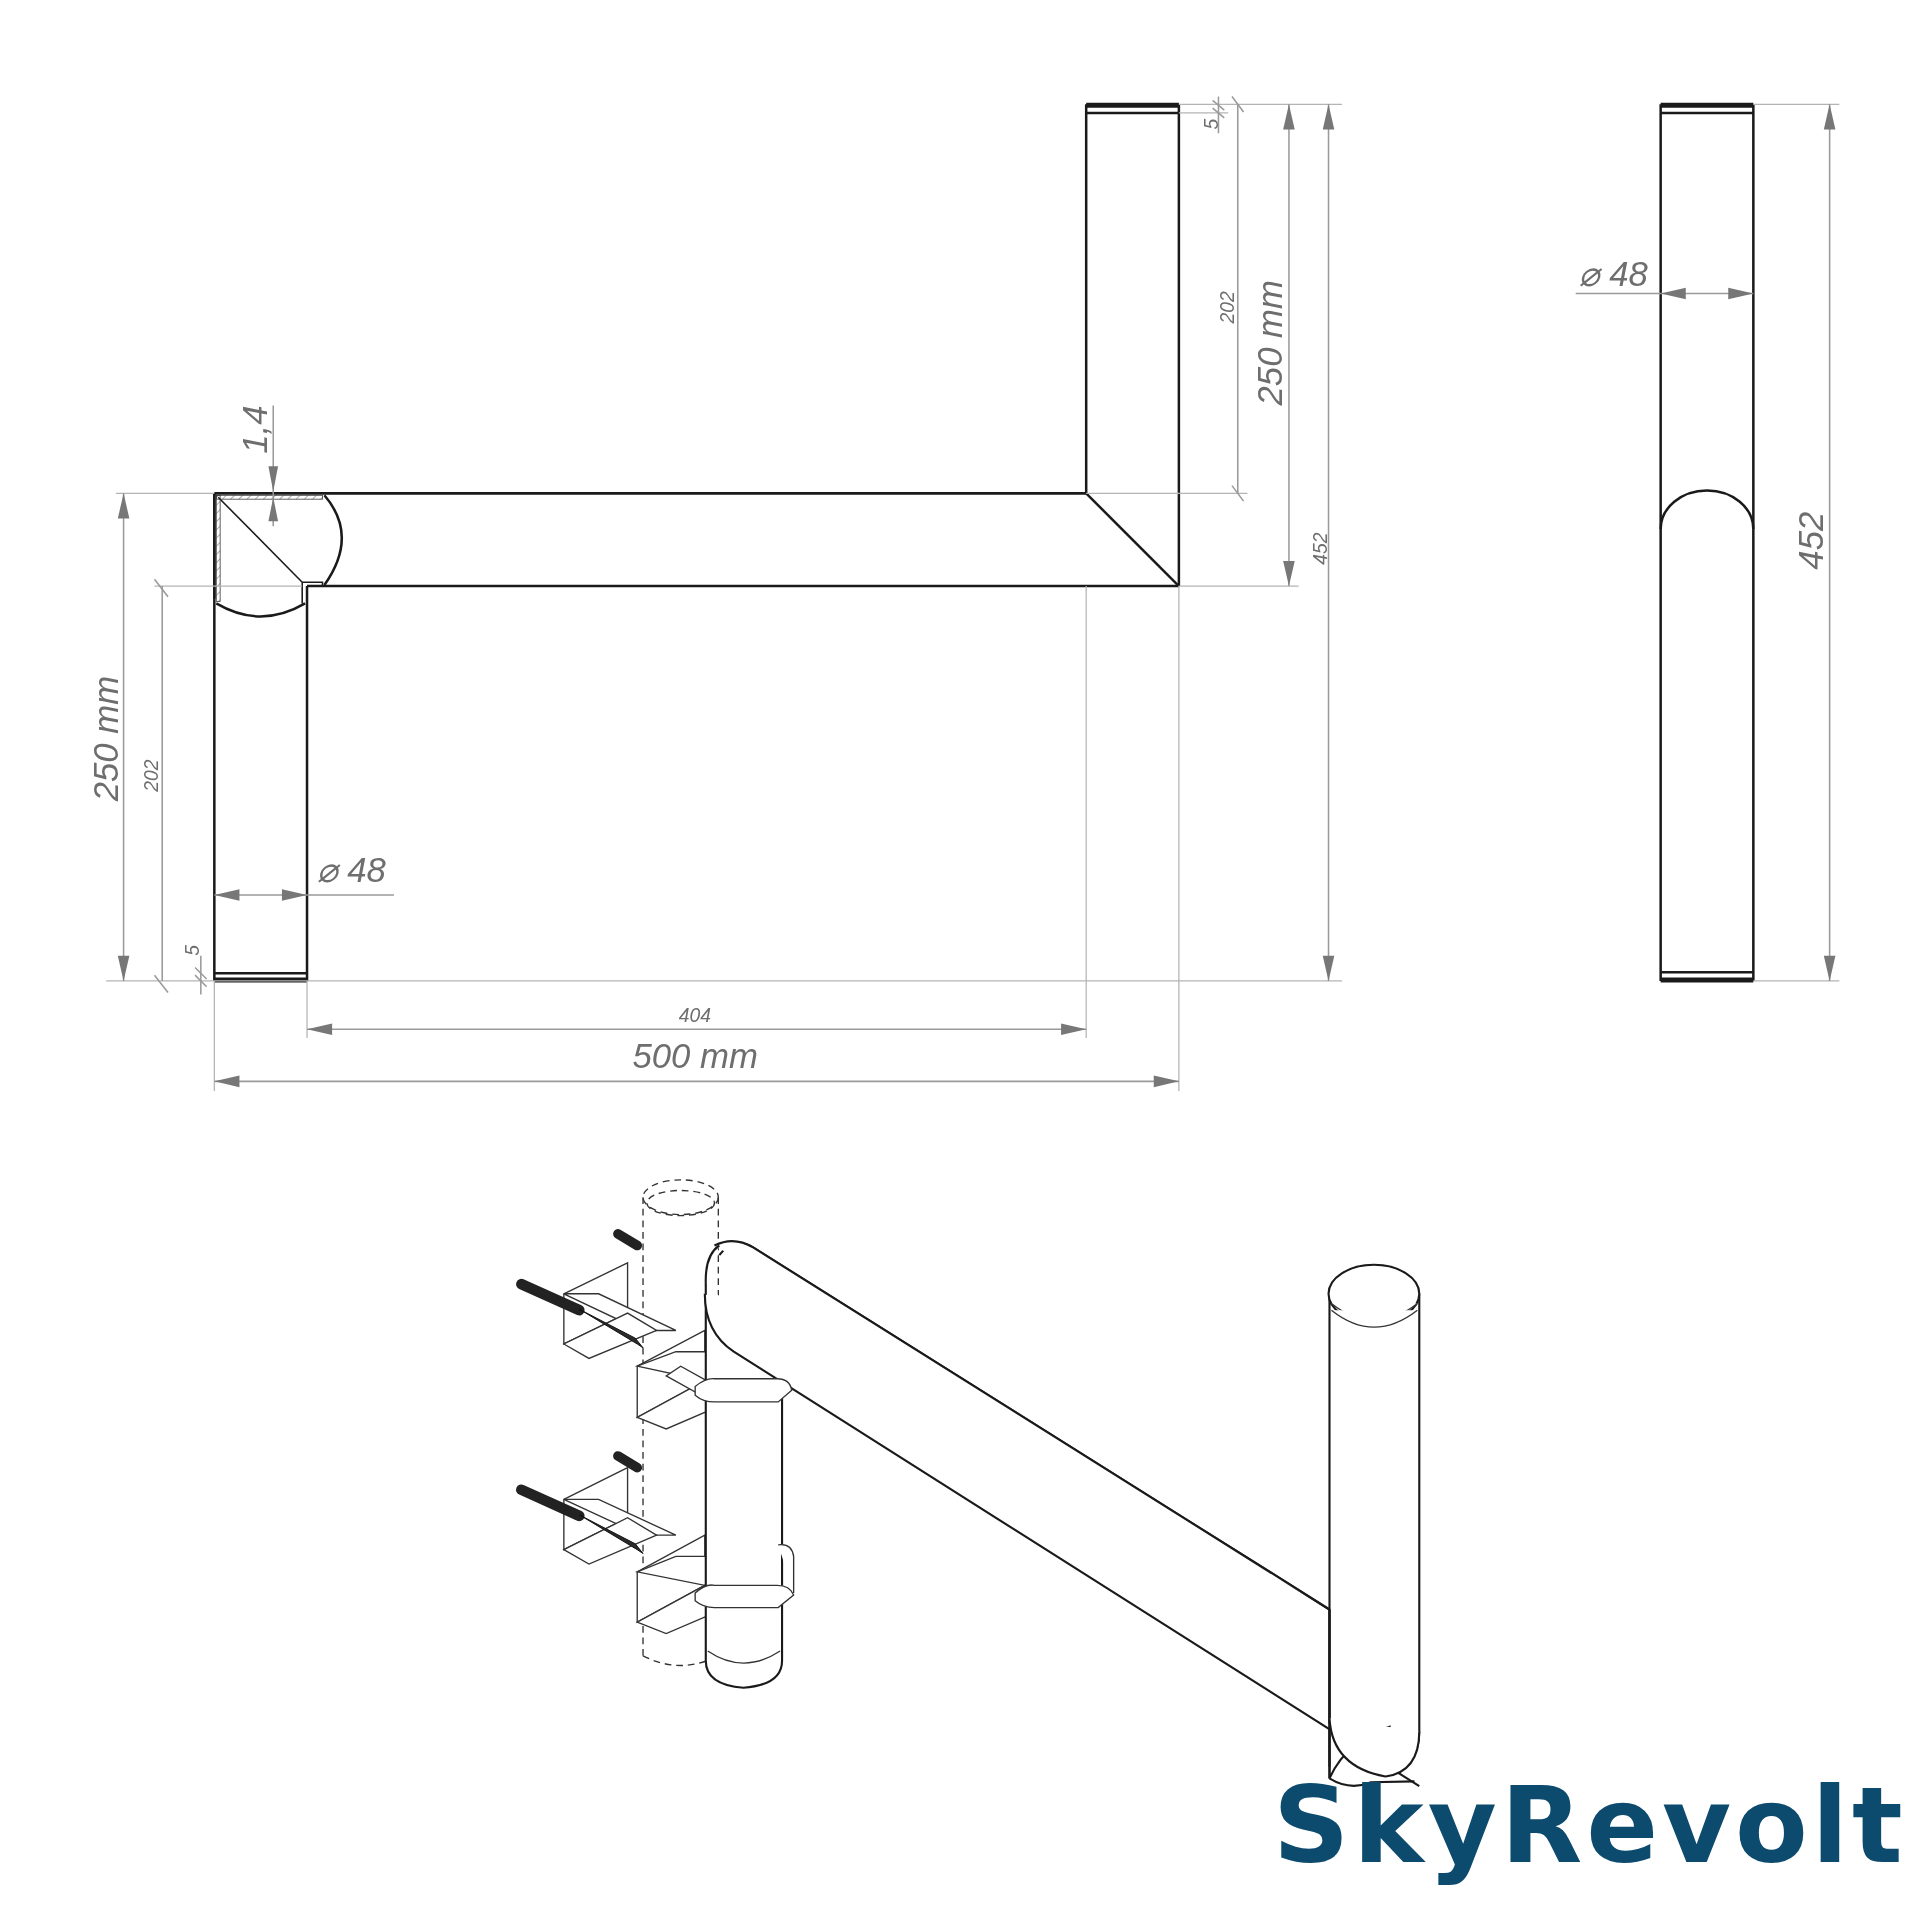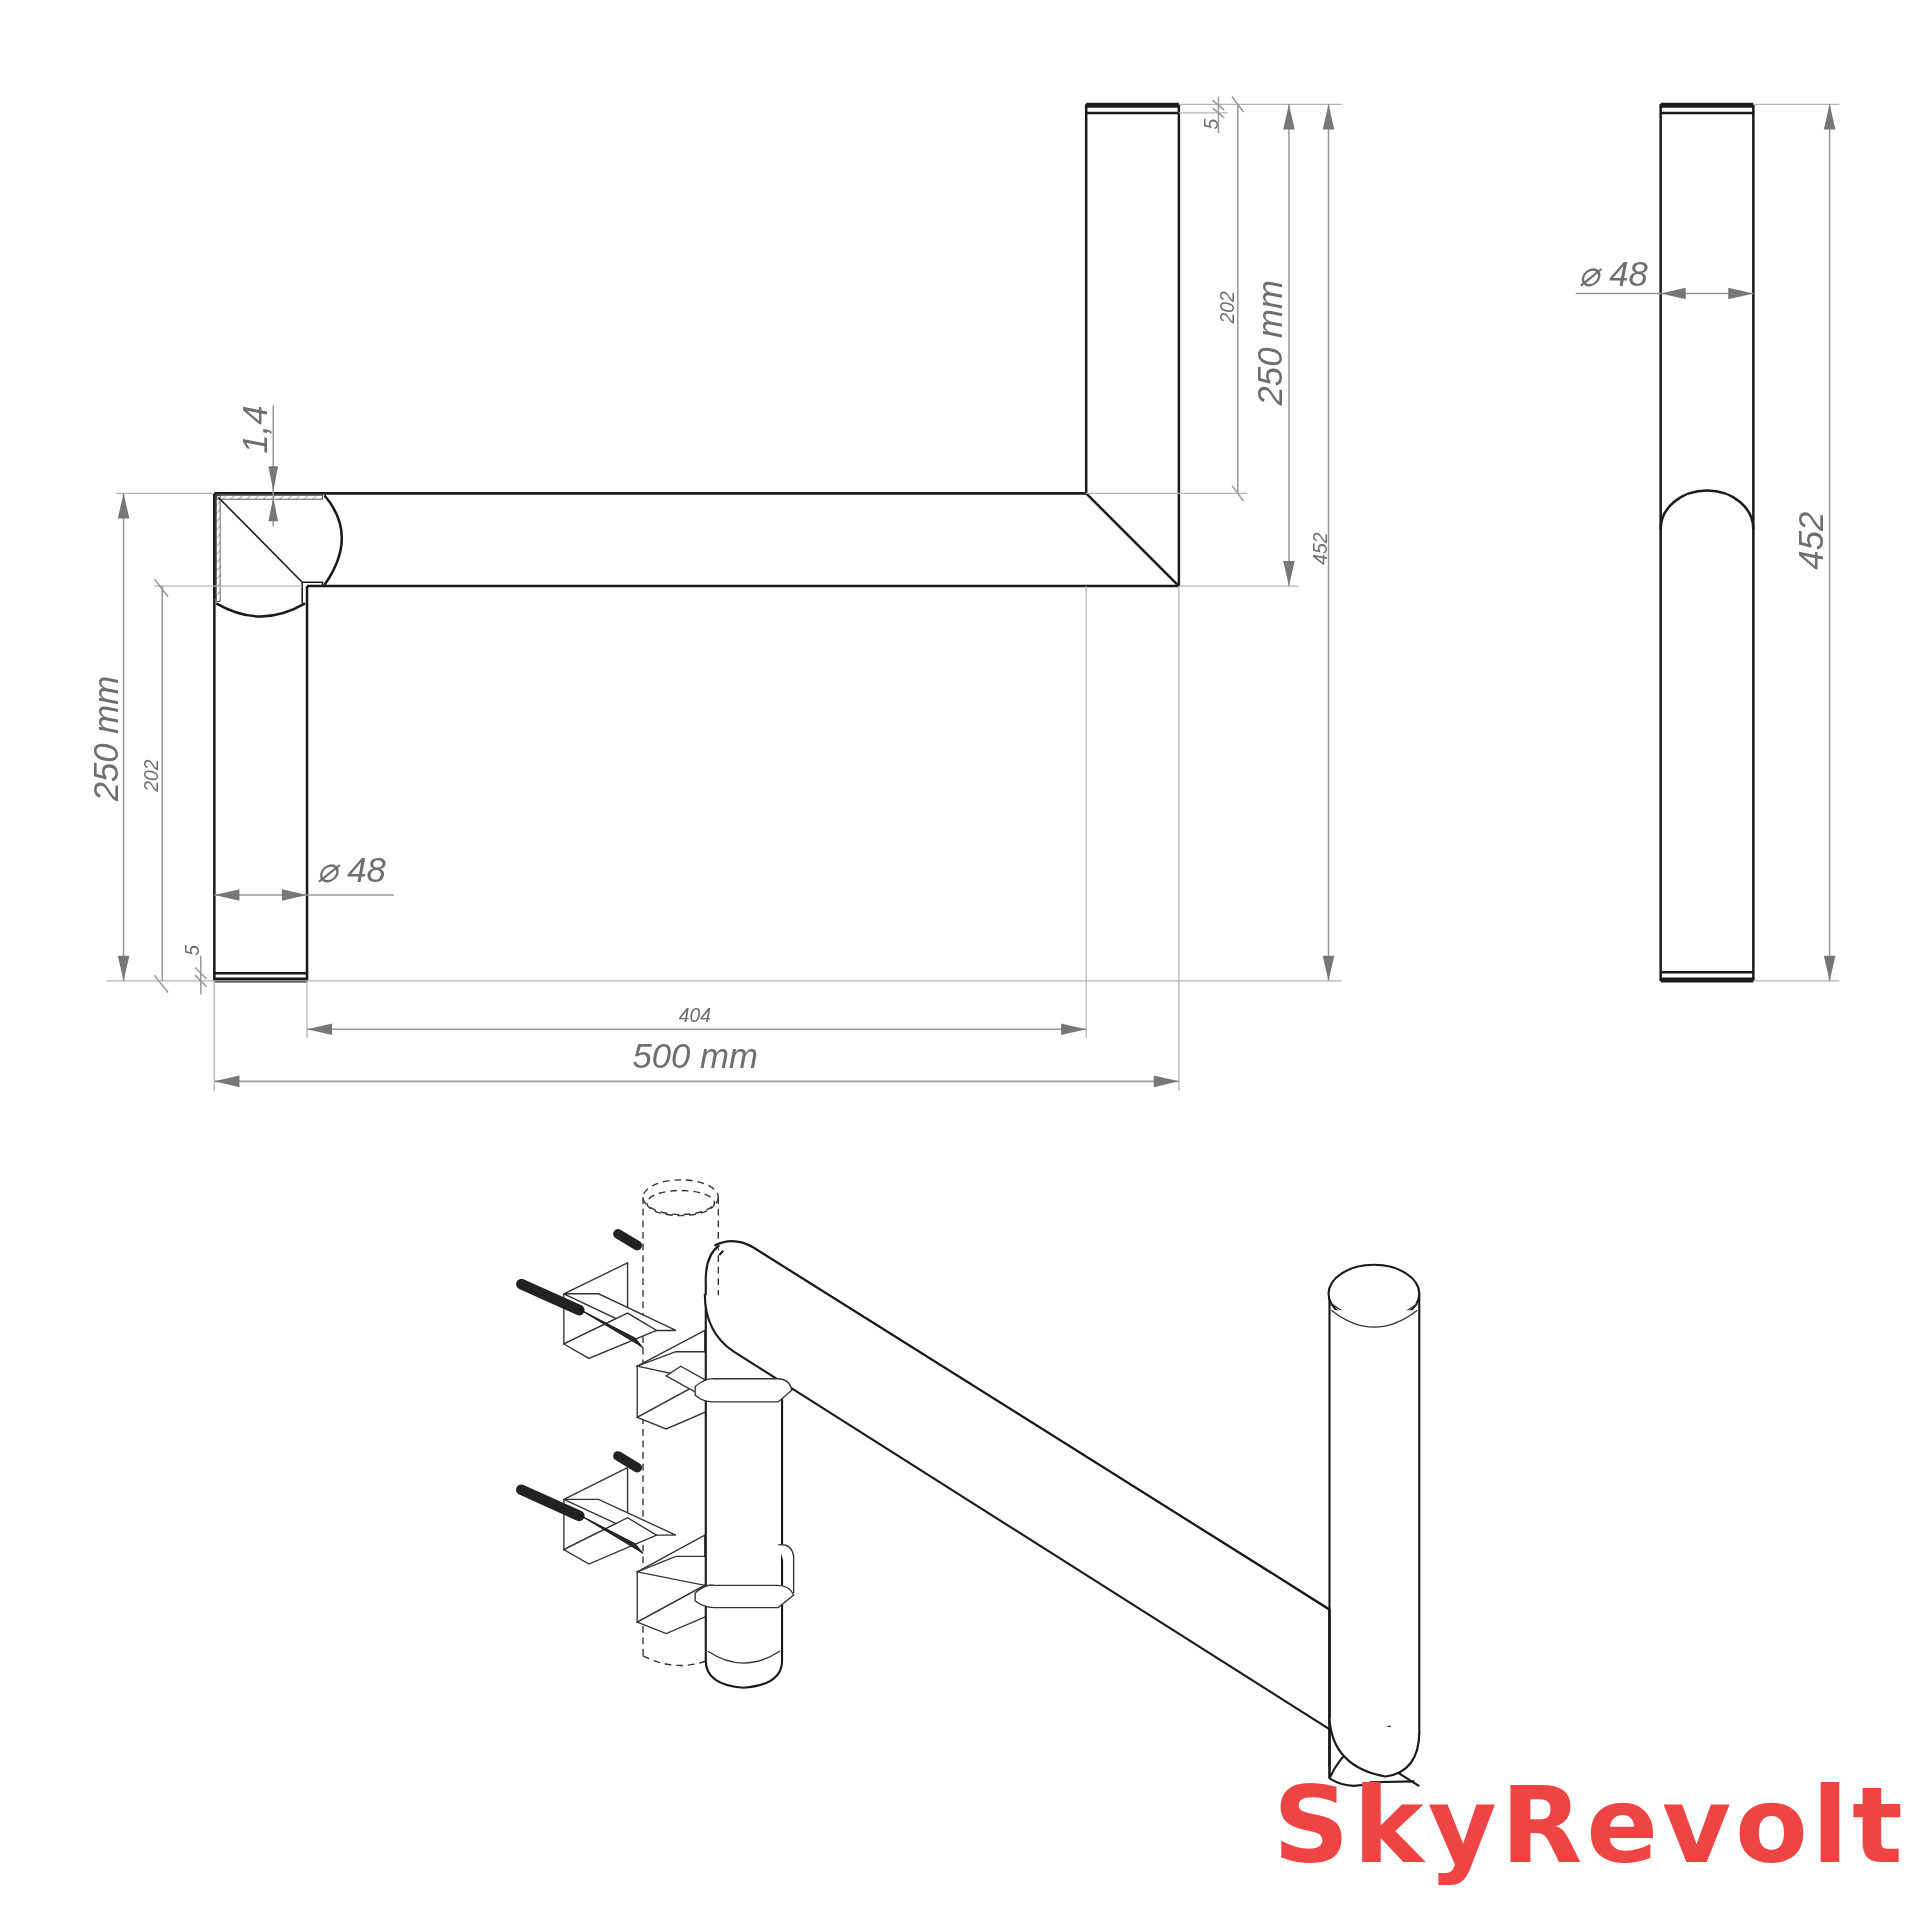--- a/index.html
+++ b/index.html
@@ -11,21 +11,21 @@
   .dim { fill: none; stroke: #9a9a9a; stroke-width: 1.6; }
   .ext { fill: none; stroke: #b4b4b4; stroke-width: 1.3; }
   .arrow { fill: #777777; stroke: none; }
   .dim-text { fill: #6e6e6e; font-family: "Liberation Sans", sans-serif; font-style: italic; }
   .big { font-size: 36px; }
   .small { font-size: 20px; }
   .iso { fill: #ffffff; stroke: #1a1a1a; stroke-width: 2.2; }
   .iso-thin { fill: #ffffff; stroke: #333; stroke-width: 1.4; }
   .dash { fill: none; stroke: #333; stroke-width: 1.4; stroke-dasharray: 7 5; }
   .bolt { fill: #2b2b2b; stroke: #111; stroke-width: 1; }
-  .logo { position: absolute; left: 1273px; top: 1773px; font-family: "DejaVu Sans", sans-serif; font-weight: bold; font-size: 106px; letter-spacing: 3.9px; line-height: 1; color: #ef4444; }
+  .logo { position: absolute; left: 1273px; top: 1773px; font-family: "DejaVu Sans", sans-serif; font-weight: bold; font-size: 106px; letter-spacing: 3.9px; line-height: 1; color: #0c4a6e; }
 </style>
 </head>
 <body>
 
 <svg width="1931" height="1931" viewBox="0 0 2000 2000" xmlns="http://www.w3.org/2000/svg">
   <defs>
     <pattern id="hatch" patternUnits="userSpaceOnUse" width="6" height="6" patternTransform="rotate(45)">
       <line x1="0" y1="0" x2="0" y2="6" stroke="#555" stroke-width="1"></line>
     </pattern>
   </defs>

